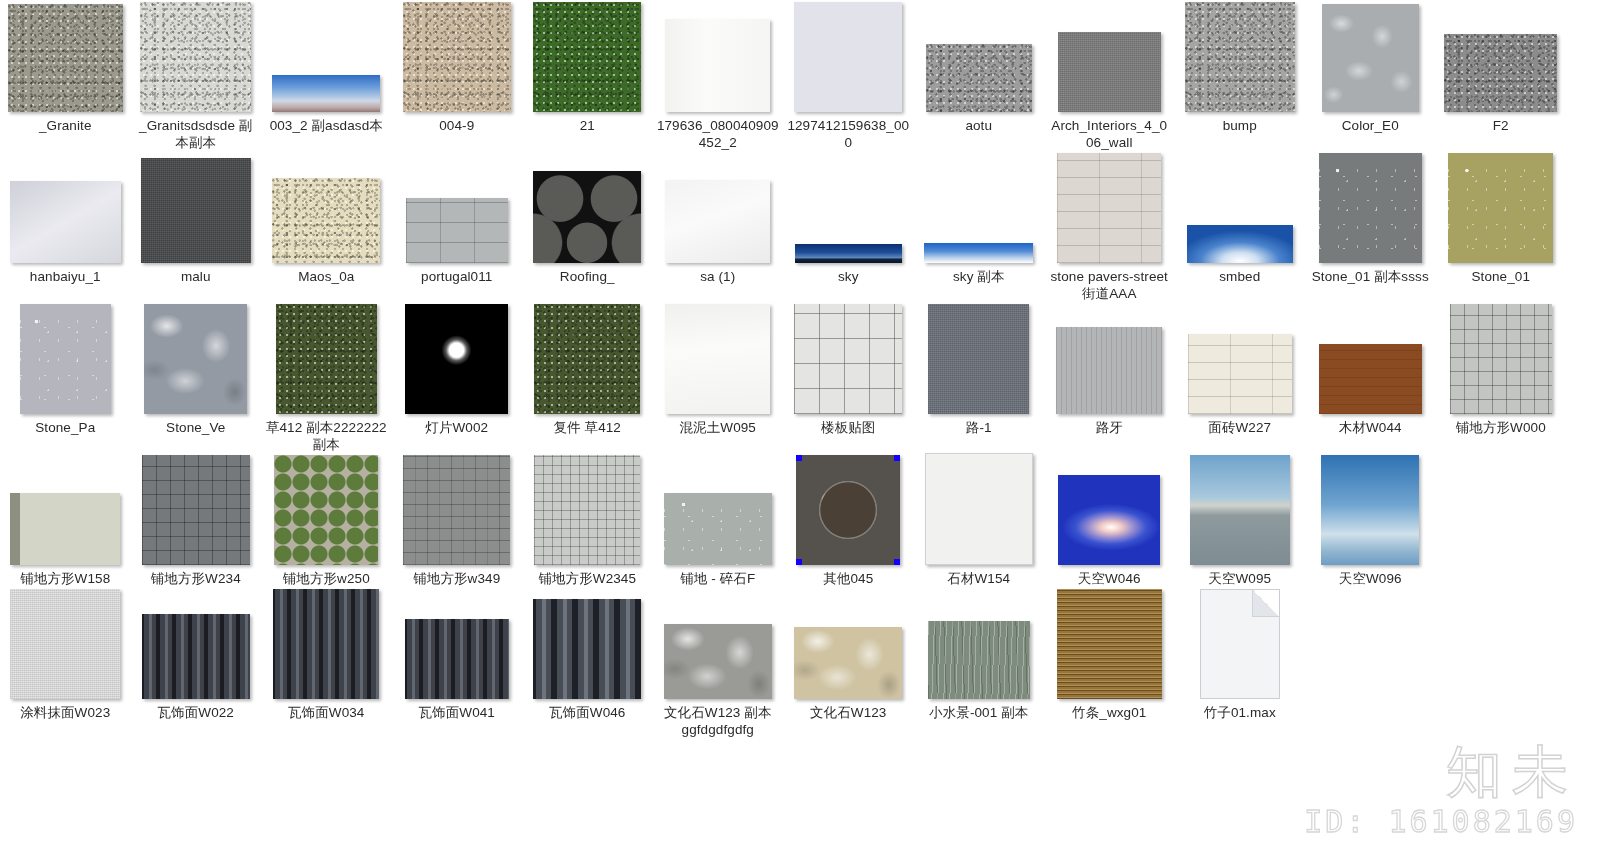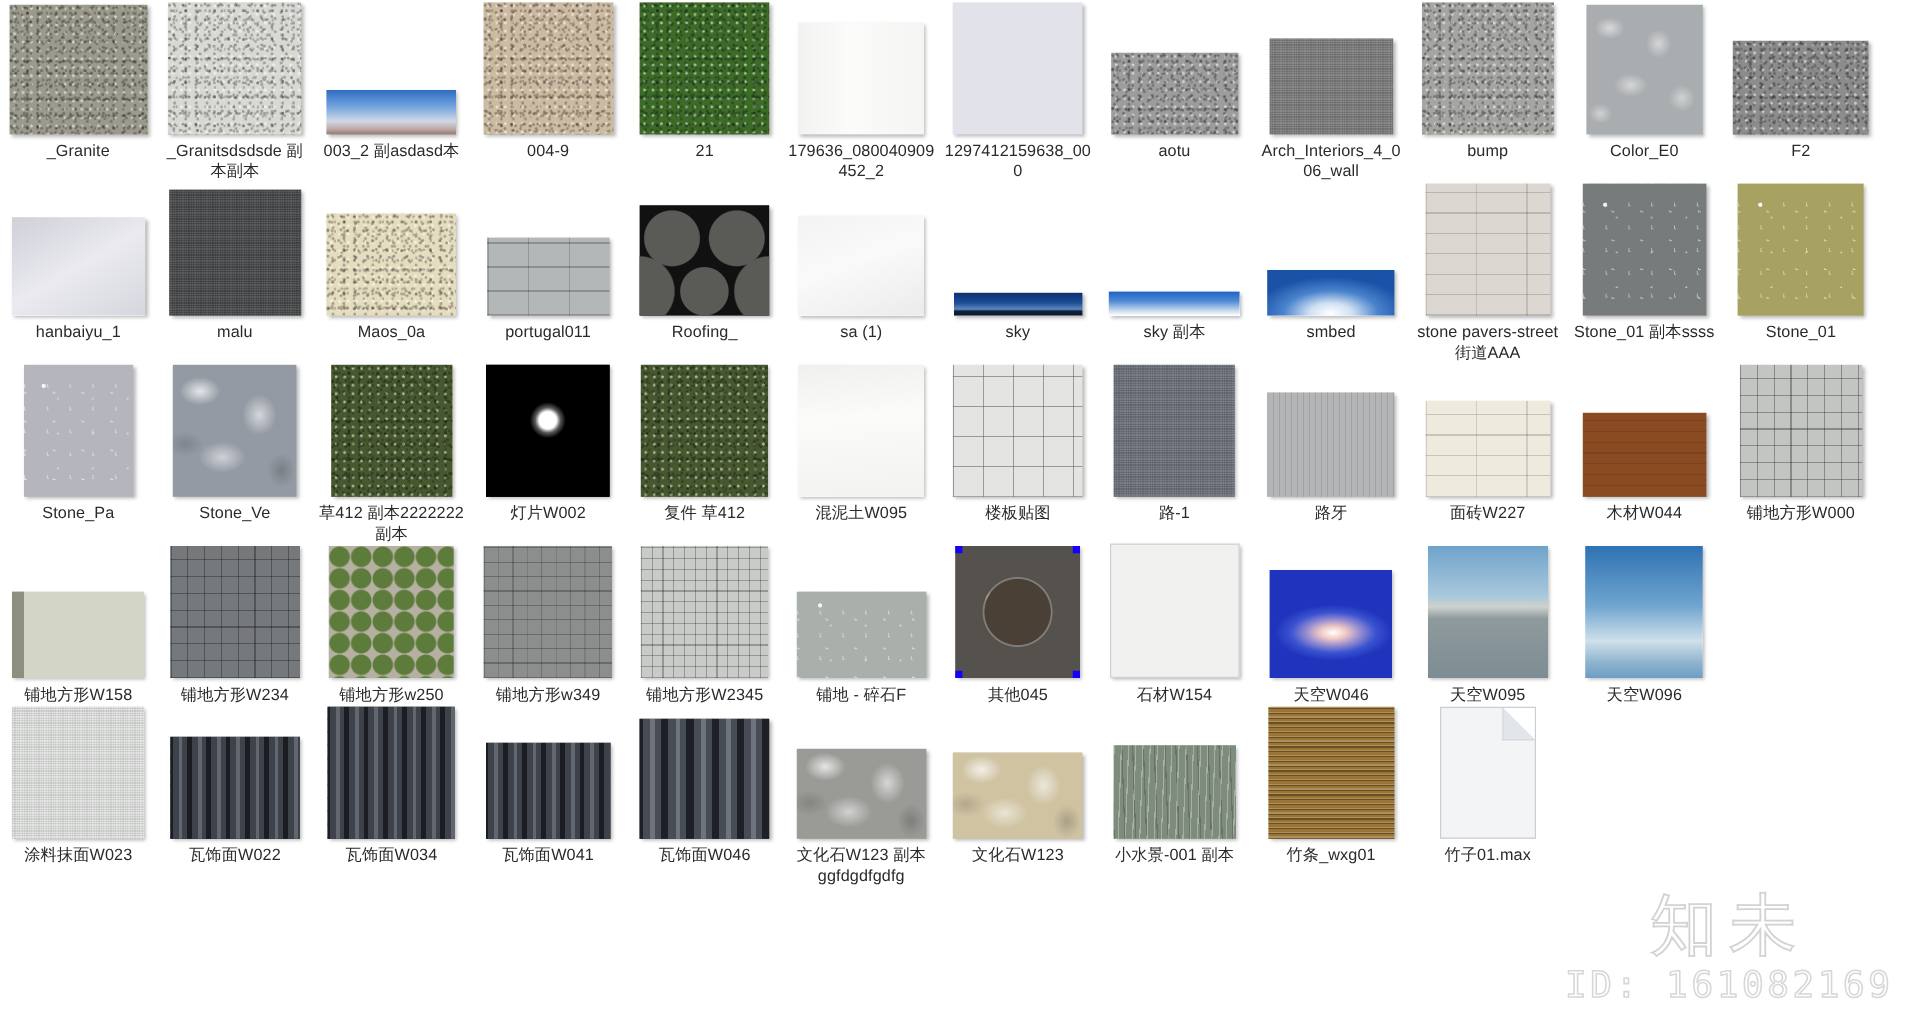--- a/index.html
+++ b/index.html
@@ -191,21 +191,21 @@
   }
   .file-icon .fold2{
     position:absolute;top:0;right:0;width:26px;height:26px;
     background:linear-gradient(225deg,#ffffff 0 50%, #e2e6ea 50% 100%);
     border-left:1px solid #cfd4d9;border-bottom:1px solid #cfd4d9;
   }
 
   
   #watermark{
     position:absolute;right:22px;bottom:12px;
-    text-align:center;
+    text-align:right;
     pointer-events:none;
     user-select:none;
   }
   #wm-logo{
     font-size:56px;
     line-height:58px;
     letter-spacing:10px;
     color:transparent;
     -webkit-text-stroke:1.5px #d3d3d3;
     font-family:"DejaVu Sans","Liberation Sans",sans-serif;
@@ -343,29 +343,29 @@
         <div class="label">sky</div>
       </div>
       <div class="cell">
         <div class="thumb-box">
           <div class="thumb " style="width: 109px; height: 20px; background: linear-gradient(rgb(31, 99, 196) 0%, rgb(79, 138, 214) 40%, rgb(188, 210, 234) 75%, rgb(255, 255, 255) 100%);"></div>
         </div>
         <div class="label">sky 副本</div>
       </div>
       <div class="cell">
         <div class="thumb-box">
+          <div class="thumb tx-brick" style="width: 104px; height: 110px; background-color: rgb(220, 216, 209);"></div>
+        </div>
+        <div class="label">stone pavers-street 街道AAA</div>
+      </div>
+      <div class="cell">
+        <div class="thumb-box">
           <div class="thumb " style="width: 106px; height: 38px; background: radial-gradient(60% 80% at 50% 95%, rgb(255, 255, 255) 0%, rgb(207, 224, 242) 28%, rgb(74, 131, 204) 62%, rgb(26, 82, 168) 100%);"></div>
         </div>
         <div class="label">smbed</div>
-      </div>
-      <div class="cell">
-        <div class="thumb-box">
-          <div class="thumb tx-brick" style="width: 104px; height: 110px; background-color: rgb(220, 216, 209);"></div>
-        </div>
-        <div class="label">stone pavers-street 街道AAA</div>
       </div>
       <div class="cell">
         <div class="thumb-box">
           <div class="thumb tx-stone-poly" style="width: 103px; height: 110px; background-color: rgb(119, 123, 124);"></div>
         </div>
         <div class="label">Stone_01 副本ssss</div>
       </div>
       <div class="cell">
         <div class="thumb-box">
           <div class="thumb tx-stone-poly" style="width: 105px; height: 110px; background-color: rgb(168, 162, 98);"></div>

